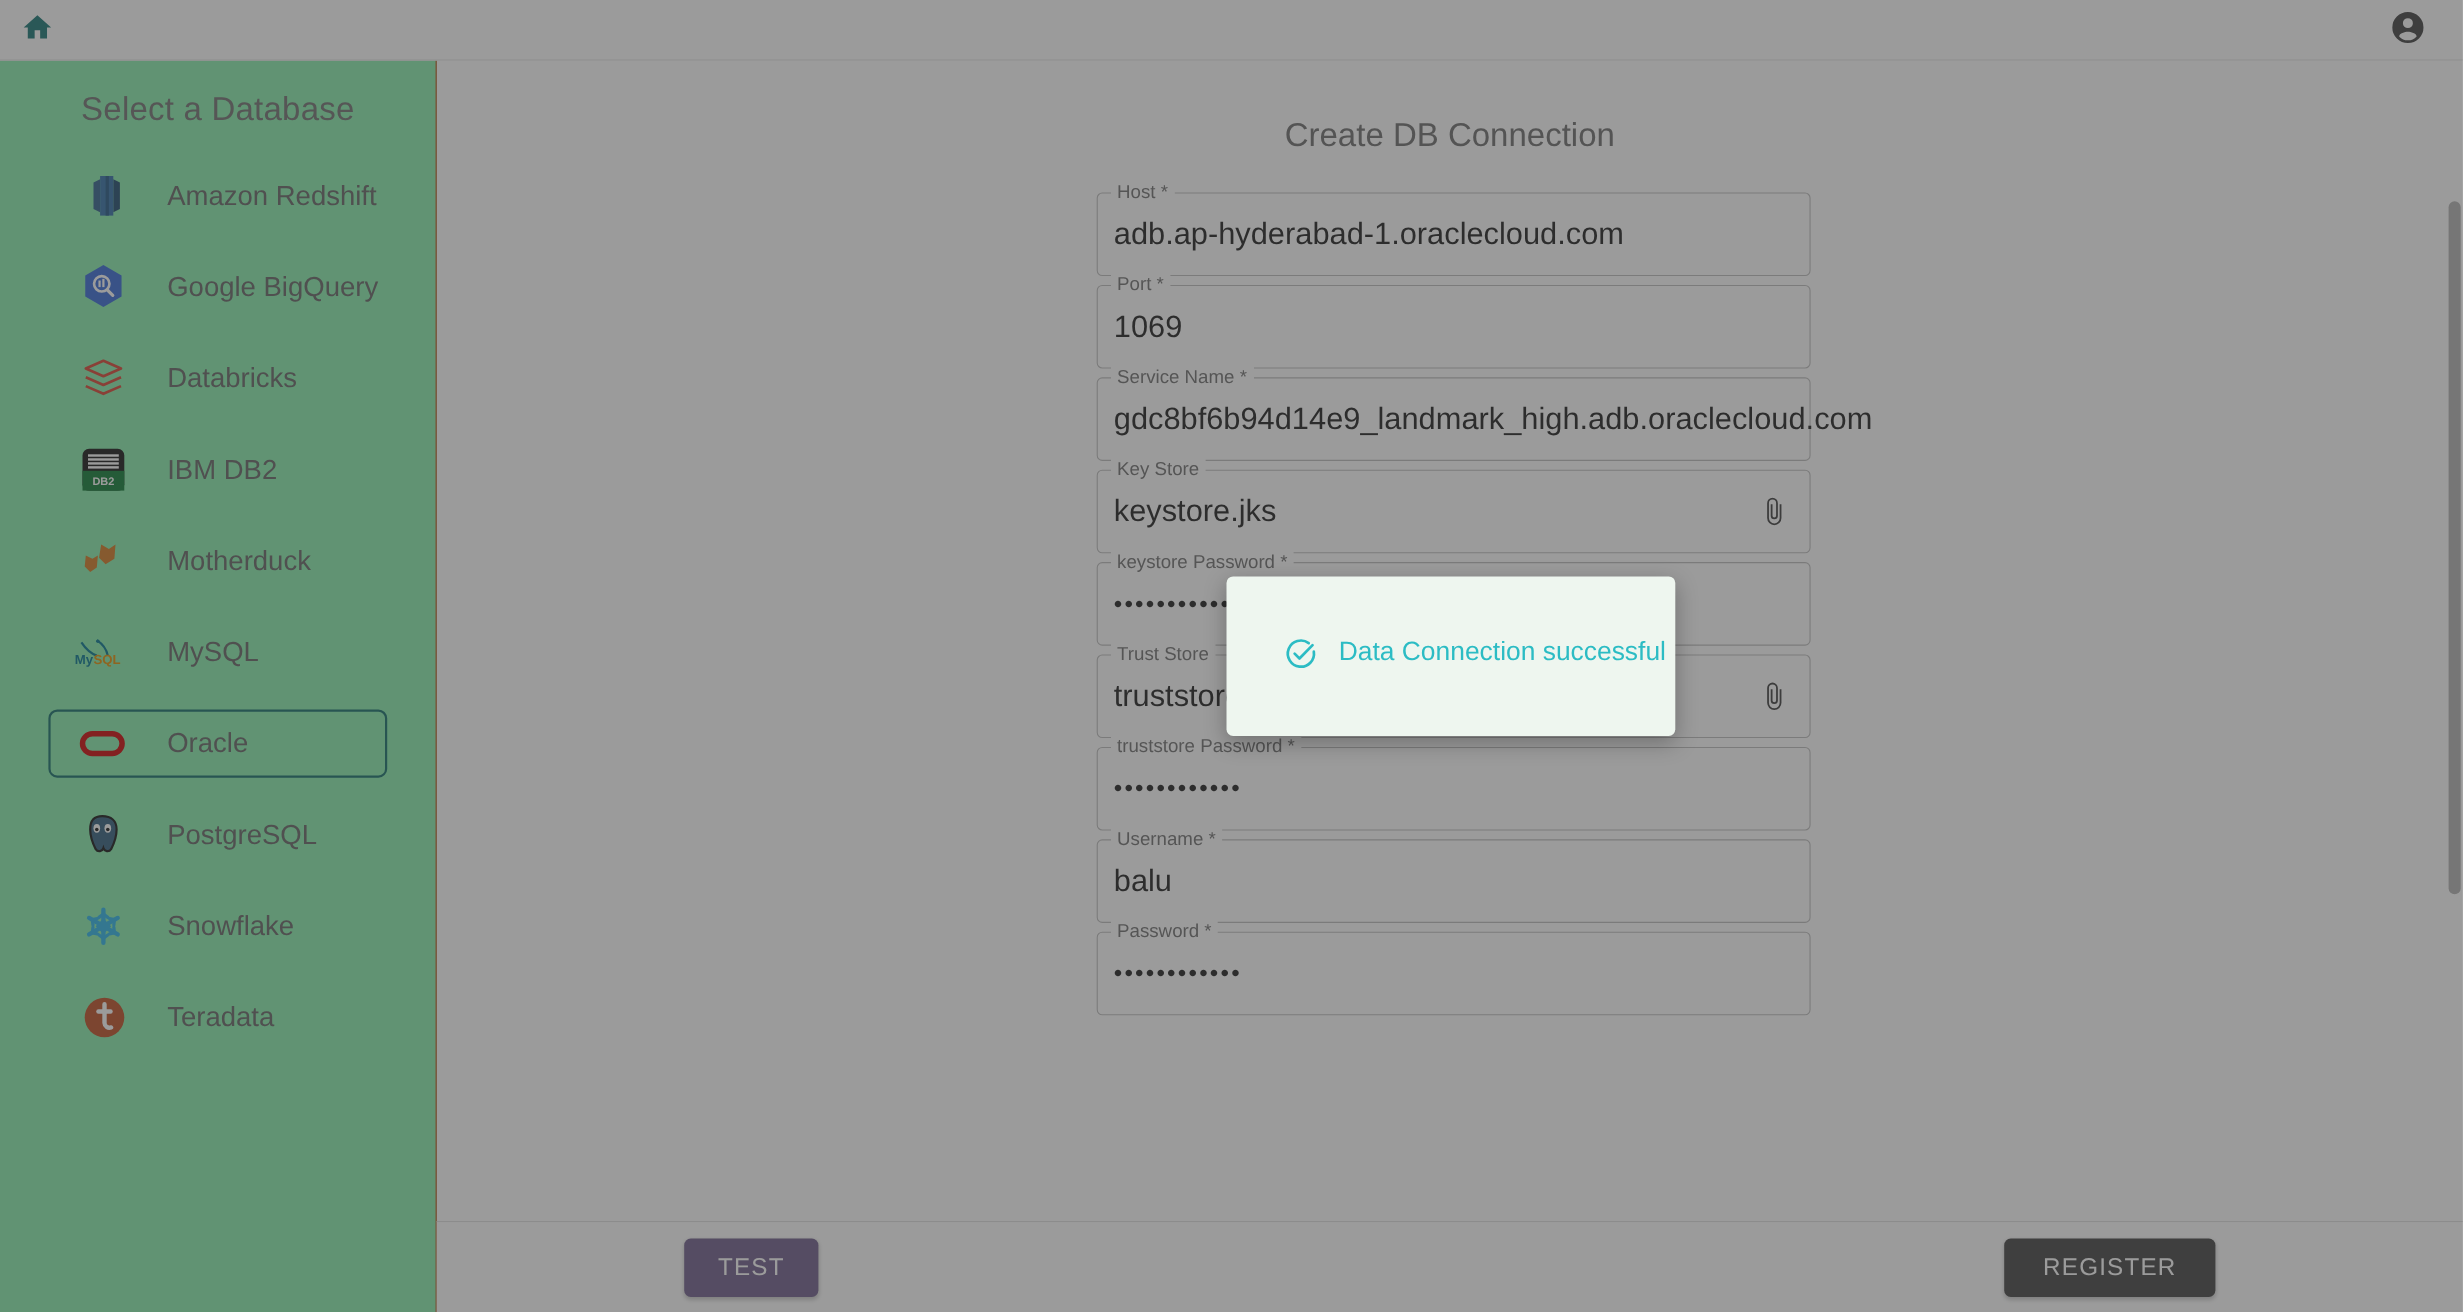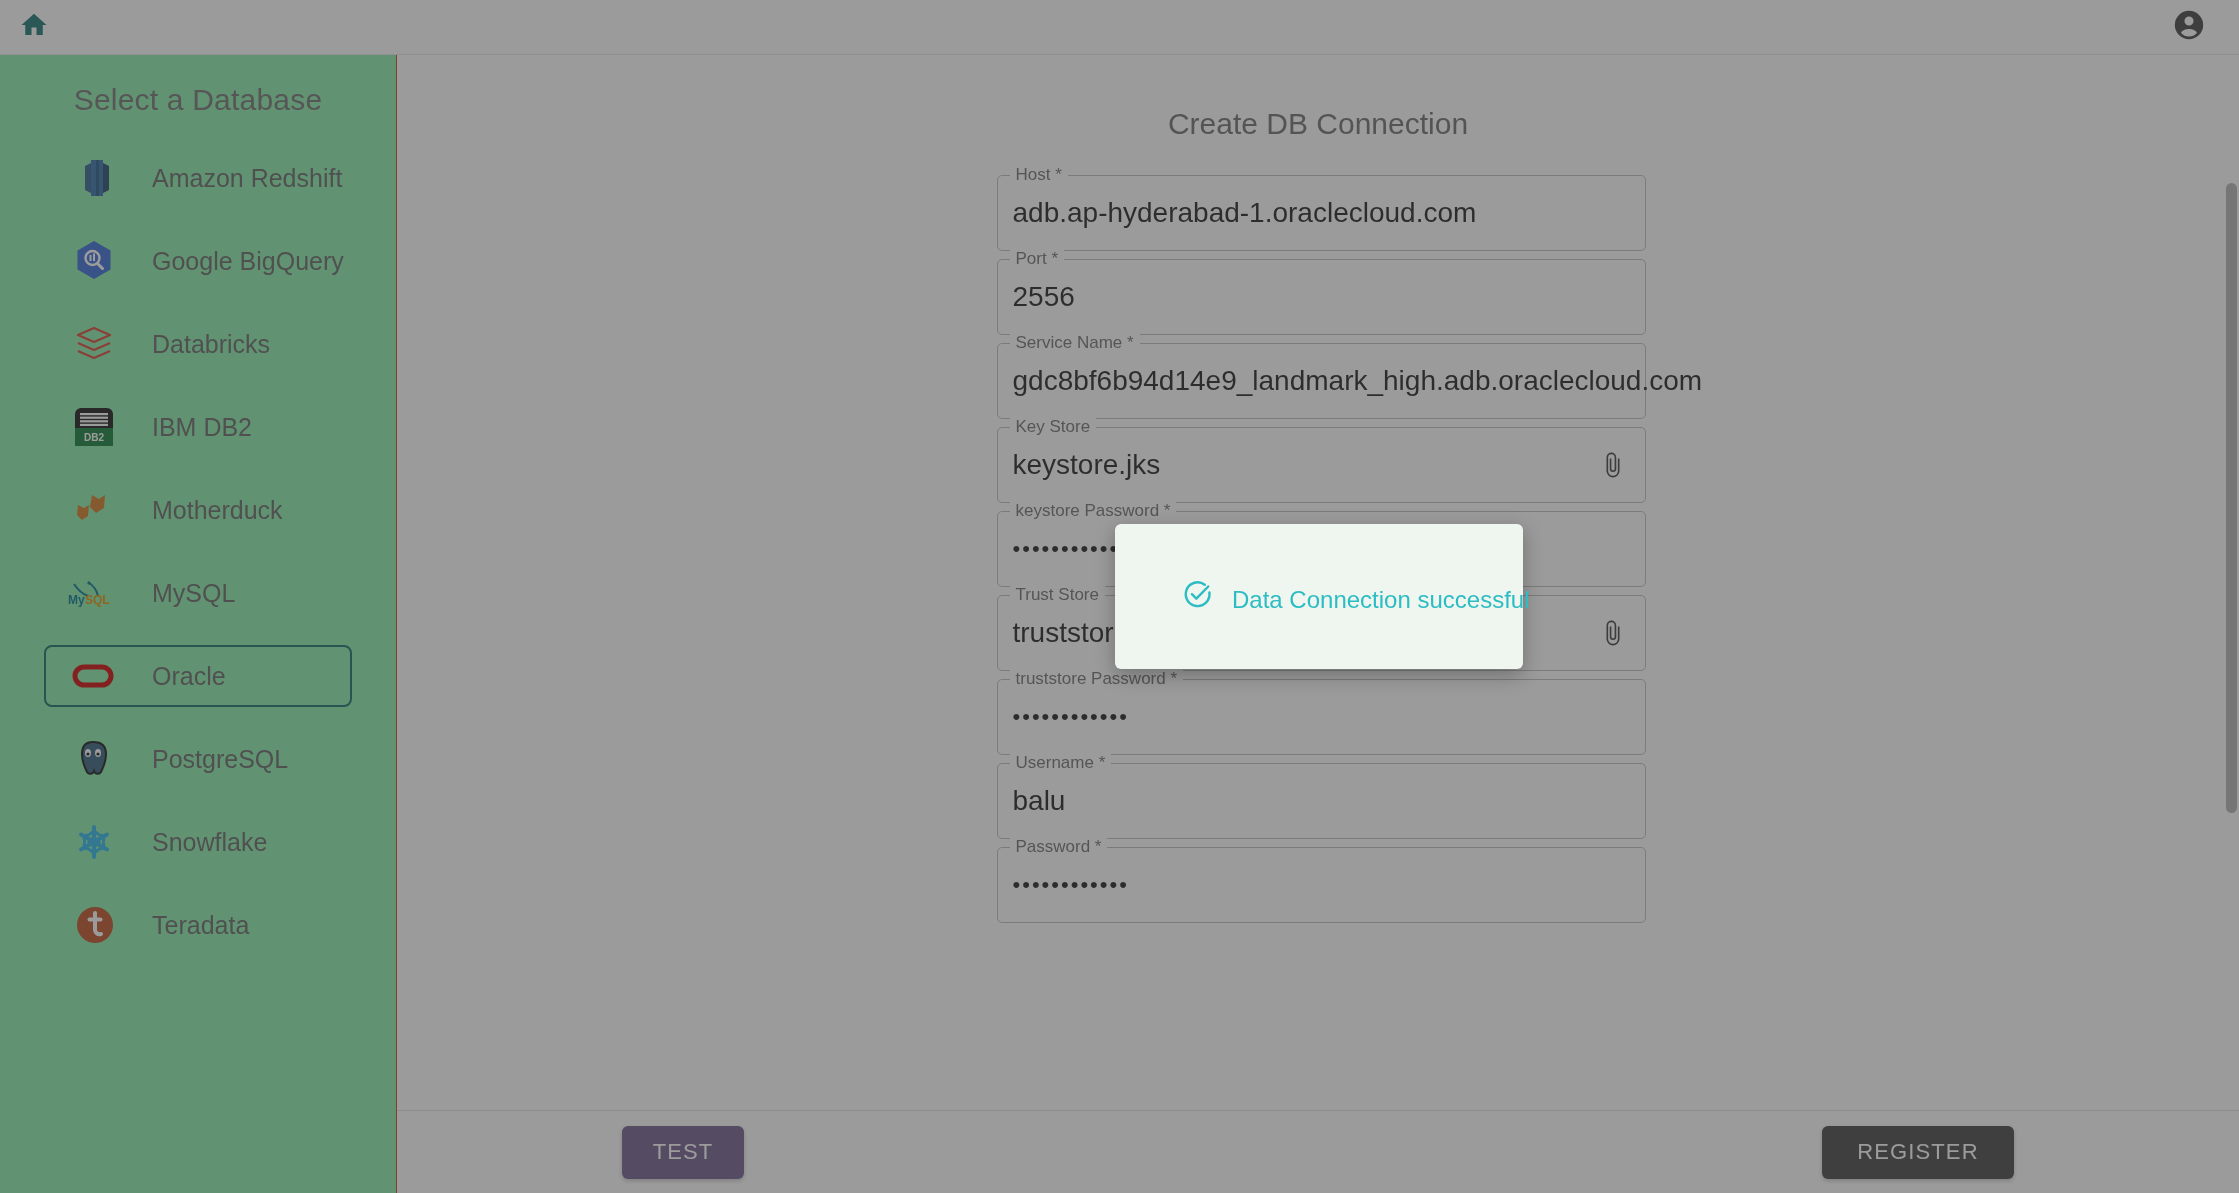--- a/index.html
+++ b/index.html
@@ -242,23 +242,23 @@
     height: 145px;
     background: #eef6ef;
     border-radius: 6px;
     box-shadow: 0 6px 20px rgba(0,0,0,.28);
     display: flex;
     align-items: center;
     z-index: 60;
   }
   #toast .toast-inner {
     display: flex;
-    align-items: flex-end;
+    align-items: flex-start;
     gap: 19px;
-    padding-left: 67px;
+    padding-left: 52px;
   }
   #toast .toast-text {
     font-size: 24px;
     color: #2cbcc4;
     white-space: nowrap;
   }
 </style>
 </head>
 <body>
 
@@ -427,21 +427,21 @@
 
           <div class="field">
             <div class="outline"></div>
             <span class="legend">Host *</span>
             <span class="value">adb.ap-hyderabad-1.oraclecloud.com</span>
           </div>
 
           <div class="field">
             <div class="outline"></div>
             <span class="legend">Port *</span>
-            <span class="value">2556</span>
+            <span class="value">1069</span>
           </div>
 
           <div class="field">
             <div class="outline"></div>
             <span class="legend">Service Name *</span>
             <span class="value">gdc8bf6b94d14e9_landmark_high.adb.oraclecloud.com</span>
           </div>
 
           <div class="field">
             <div class="outline"></div>

